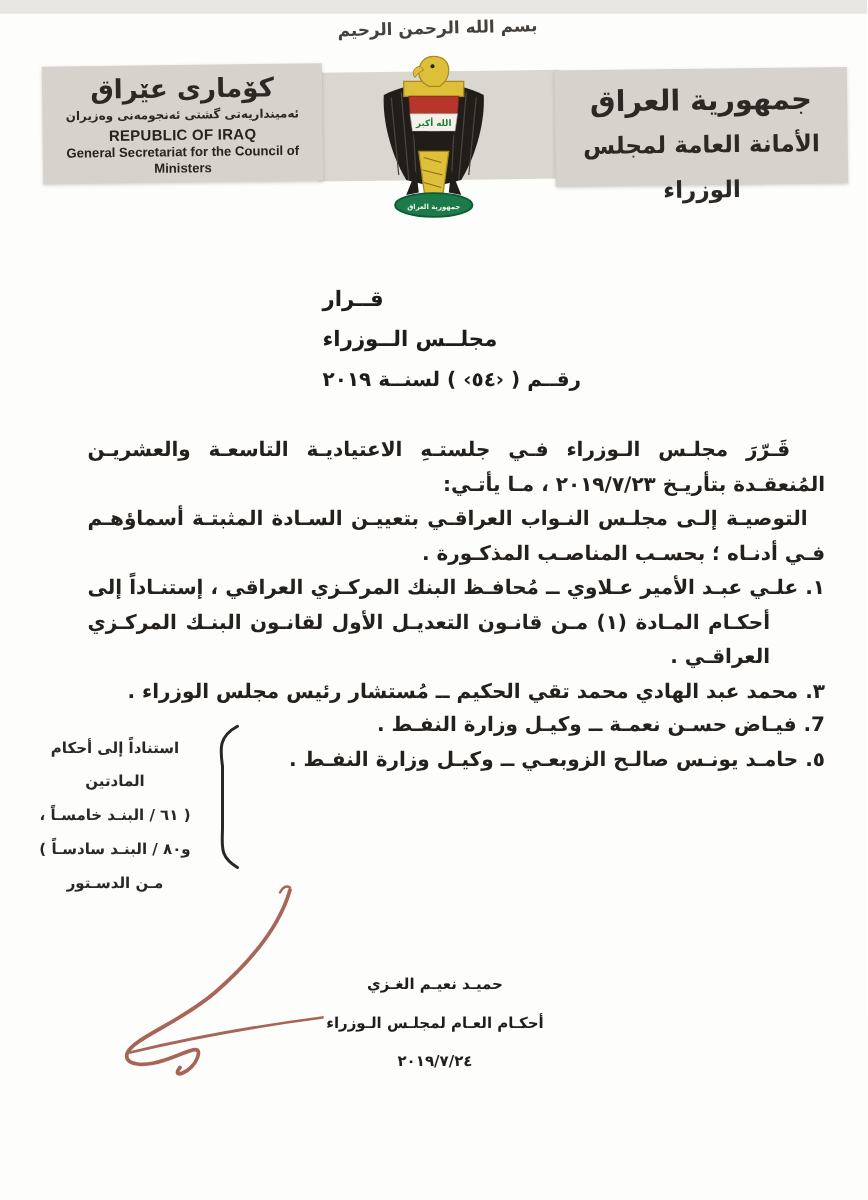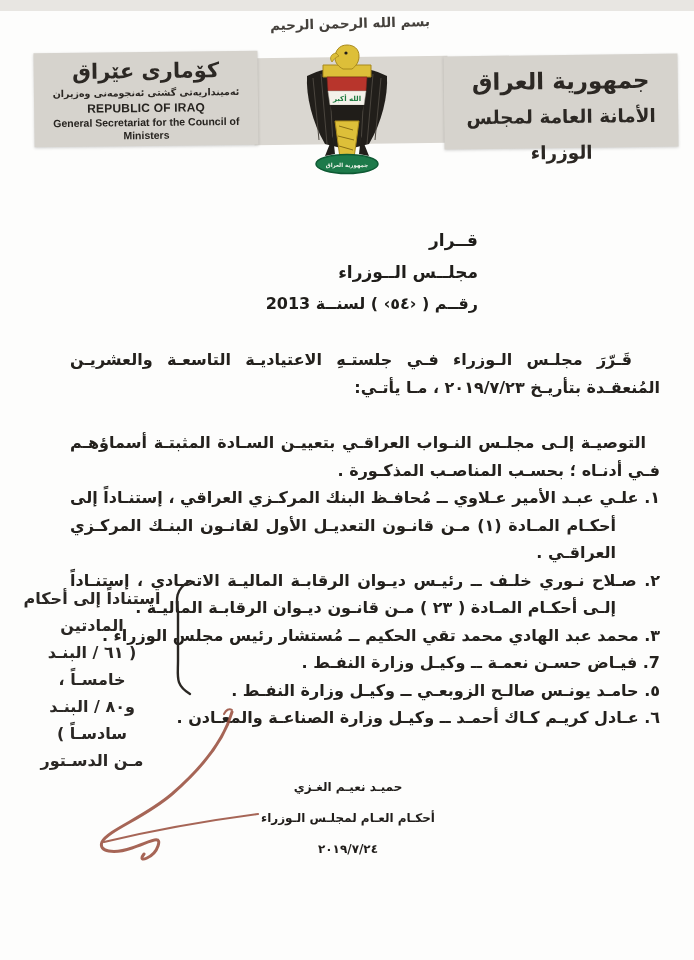--- a/index.html
+++ b/index.html
@@ -24,32 +24,32 @@
 
   .k-title { font-size:21px; font-weight:700; line-height:27px; color:#2c2824; }
   .k-sub   { font-size:9.5px; font-weight:700; line-height:15px; color:#2c2824; }
   .e-title { font-family:"Liberation Sans", sans-serif; font-size:12px;   font-weight:700; line-height:16px; letter-spacing:.2px; color:#272420; }
   .e-sub   { font-family:"Liberation Sans", sans-serif; font-size:10.5px; font-weight:700; line-height:13px; color:#272420; }
   .a-title { font-size:23px; font-weight:700; line-height:36px; color:#2c2824; }
   .a-sub   { font-size:18.5px; font-weight:700; line-height:36px; color:#2c2824; }
 
   .emblem { position:absolute; left:299px; top:44px; width:96px; height:132px; }
 
-  .title-block { position:absolute; left:258px; top:224px; width:220px; text-align:right; font-weight:700; color:#1f1d1a; }
+  .title-block { position:absolute; left:258px; top:224px; width:220px; text-align:left; font-weight:700; color:#1f1d1a; }
   .t-line  { font-size:17px; line-height:32px; }
   .t-line3 { font-size:16px; line-height:32px; }
 
   .body-block { position:absolute; left:70px; top:346px; width:590px; font-weight:700; font-size:16px; color:#24211d; }
   .para { margin:0; line-height:27.5px; text-align:justify; }
   .indent1 { text-indent:28px; }
-  .indent2 { text-indent:14px;margin-top:28px; }
+  .indent2 { text-indent:14px; }
   .item { line-height:27.5px; text-align:justify; padding-right:44px; text-indent:-44px; }
 
   .margin-note { position:absolute; left:18px; top:585px; width:148px; text-align:center;
-                 font-size:16px; font-weight:700; line-height:27px; color:#2a2724; }
+                 font-size:12px; font-weight:700; line-height:27px; color:#2a2724; }
   .note-brace { position:absolute; left:167px; top:577px; }
 
   .signature-ink { position:absolute; left:74px; top:702px; pointer-events:none; }
   .sig-block { position:absolute; left:243px; top:772px; width:210px; text-align:center;
                font-weight:700; font-size:12px; line-height:31px; color:#201d1a; }
 </style>
 </head>
 <body>
 
 <div class="page">
@@ -96,33 +96,31 @@
     <path d="M34,92 L26,112 L36,110 Z" fill="#211e1a"></path>
     <path d="M62,92 L70,112 L60,110 Z" fill="#211e1a"></path>
 
     <ellipse cx="48" cy="120" rx="31" ry="9.5" fill="#1d7a4a" stroke="#0e5a34" stroke-width="1.5"></ellipse>
     <text x="48" y="123" font-size="5.5" font-weight="bold" fill="#eef3ea" text-anchor="middle">جمهورية العراق</text>
   </svg>
 
   <div class="title-block ar">
     <div class="t-line">قــرار</div>
     <div class="t-line">مجلــس الــوزراء</div>
-    <div class="t-line3">رقــم ( ‹٥٤› ) لسنــة 2013</div>
+    <div class="t-line3">رقــم ( ‹٥٤› ) لسنــة ٢٠١٩</div>
   </div>
 
   <div class="body-block ar">
     <p class="para indent1">قَـرّرَ مجلـس الـوزراء فـي جلستـهِ الاعتياديـة التاسعـة والعشريـن المُنعقـدة بتأريـخ ٢٠١٩/٧/٢٣ ، مـا يأتـي:</p>
     <p class="para indent2">التوصيـة إلـى مجلـس النـواب العراقـي بتعييـن السـادة المثبتـة أسماؤهـم فـي أدنـاه ؛ بحسـب المناصـب المذكـورة .</p>
     <div>
       <div class="item">١. علـي عبـد الأمير عـلاوي ــ مُحافـظ البنك المركـزي العراقي ، إستنـاداً إلى أحكـام المـادة (١) مـن قانـون التعديـل الأول لقانـون البنـك المركـزي العراقـي .</div>
-      <div class="item">٢. صـلاح نـوري خلـف ــ رئيـس ديـوان الرقابـة الماليـة الاتحـادي ، إستنـاداً إلـى أحكـام المـادة ( ٢٣ ) مـن قانـون ديـوان الرقابـة الماليـة .</div>
       <div class="item">٣. محمد عبد الهادي محمد تقي الحكيم ــ مُستشار رئيس مجلس الوزراء .</div>
       <div class="item">7. فيـاض حسـن نعمـة ــ وكيـل وزارة النفـط .</div>
       <div class="item">٥. حامـد يونـس صالـح الزوبعـي ــ وكيـل وزارة النفـط .</div>
-      <div class="item">٦. عـادل كريـم كـاك أحمـد ــ وكيـل وزارة الصناعـة والمعـادن .</div>
     </div>
   </div>
 
   <div class="margin-note ar">
     <div>استناداً إلى أحكام المادتين</div>
     <div>( ٦١ / البنـد خامسـاً ،</div>
     <div>و٨٠ / البنـد سادسـاً )</div>
     <div>مـن الدسـتور</div>
   </div>
 

